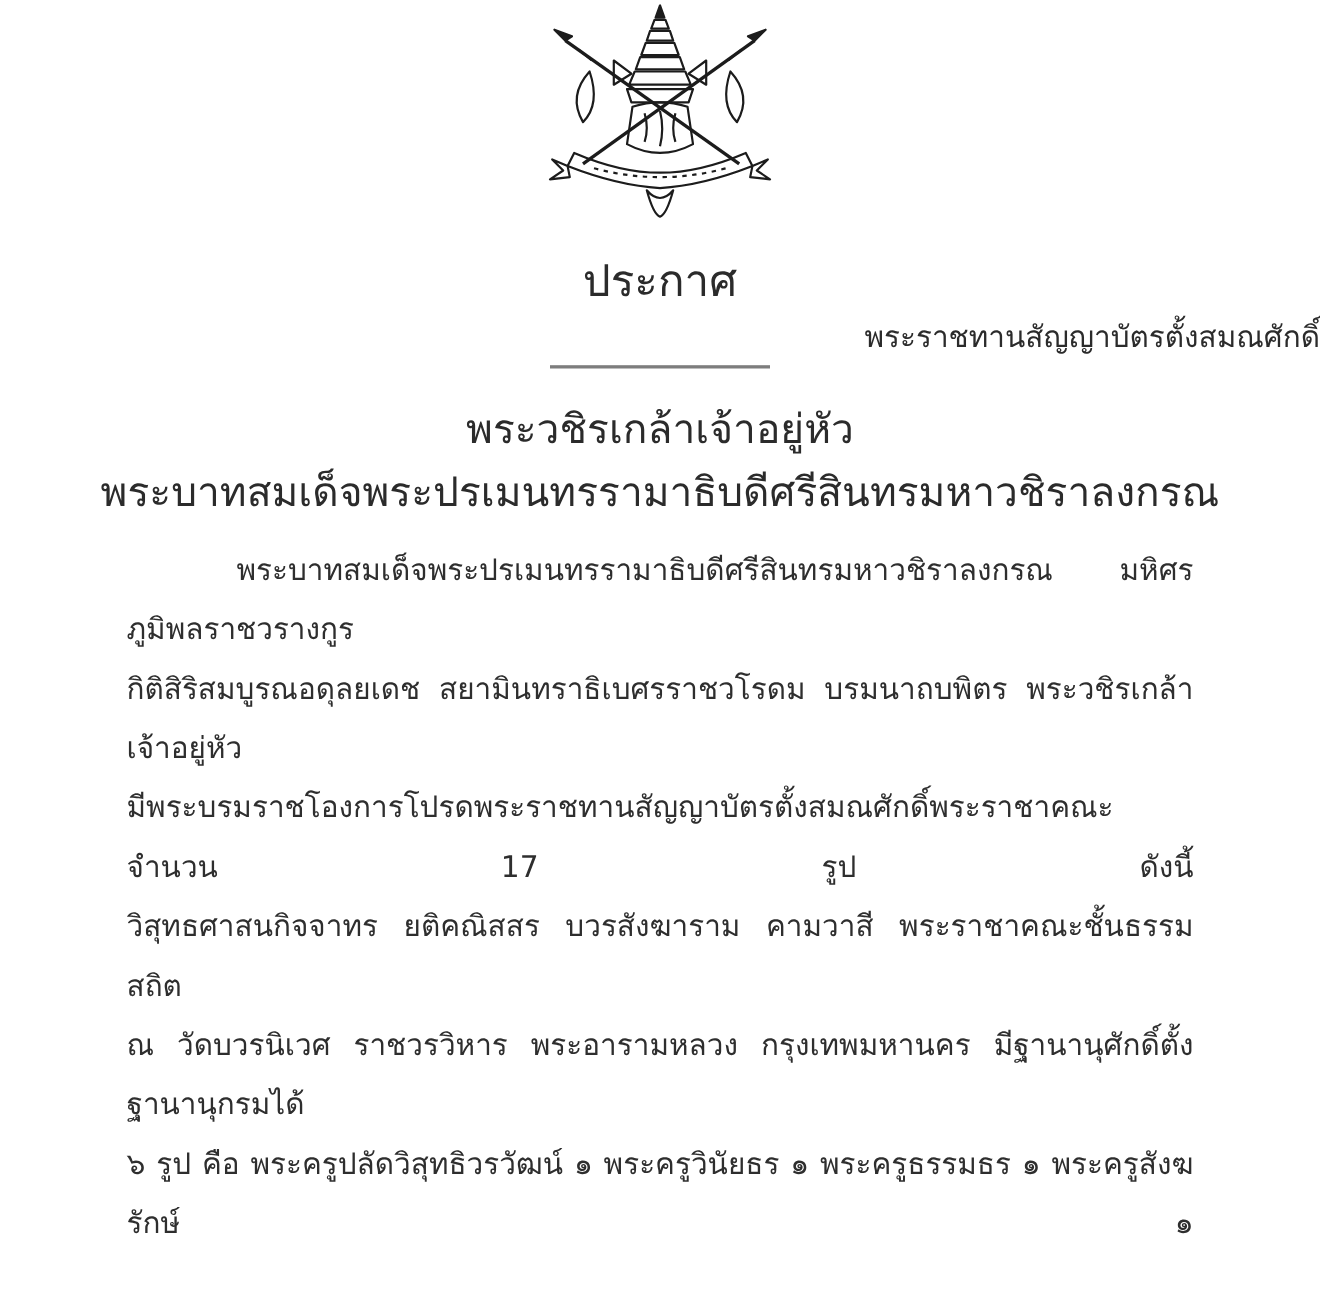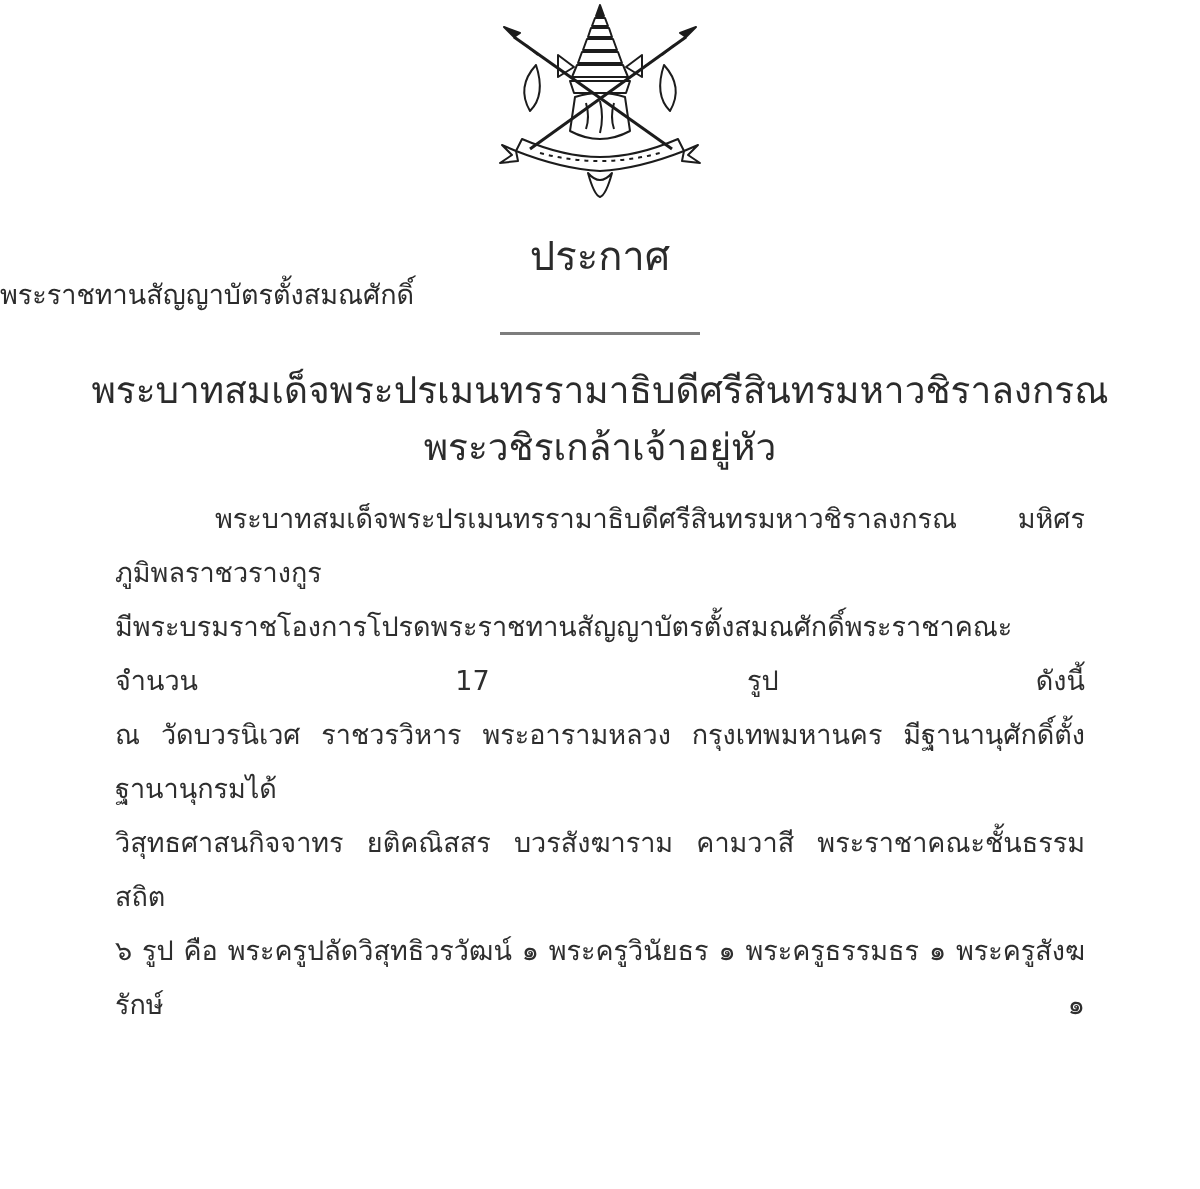--- a/index.html
+++ b/index.html
@@ -32,25 +32,25 @@
     width: 100%;
     margin: 0;
     text-align: center;
     font-size: 40px;
     font-weight: 500;
     line-height: 60px;
     color: #2b2b2b;
   }
   .doc-subtitle {
     position: absolute;
-    top: 272px;
+    top: 284px;
     left: 0;
     width: 100%;
     margin: 0;
-    text-align: left;
+    text-align: right;
     font-size: 27px;
     font-weight: 500;
     line-height: 46px;
     color: #2b2b2b;
   }
   .divider {
     position: absolute;
     top: 332px;
     left: 50%;
     transform: translateX(-50%);
@@ -126,32 +126,33 @@
       <path d="M66 150 Q126 166 186 150" stroke-dasharray="4 5"></path>
       <path d="M114 170 Q126 184 138 170 Q132 192 126 194 Q120 192 114 170 Z"></path>
     </svg>
   </div>
 
   <h1 class="doc-title">ประกาศ</h1>
   <h2 class="doc-subtitle">พระราชทานสัญญาบัตรตั้งสมณศักดิ์</h2>
   <div class="divider"></div>
 
   <div class="royal-heading">
+    <div>พระวชิรเกล้าเจ้าอยู่หัว</div>
     <div>พระบาทสมเด็จพระปรเมนทรรามาธิบดีศรีสินทรมหาวชิราลงกรณ</div>
-    <div>พระวชิรเกล้าเจ้าอยู่หัว</div>
   </div>
 
   <div class="doc-body">
 
     <div class="para">
       <div class="line indent">พระบาทสมเด็จพระปรเมนทรรามาธิบดีศรีสินทรมหาวชิราลงกรณ มหิศรภูมิพลราชวรางกูร</div>
+      <div class="line">กิติสิริสมบูรณอดุลยเดช สยามินทราธิเบศรราชวโรดม บรมนาถบพิตร พระวชิรเกล้าเจ้าอยู่หัว</div>
       <div class="line">มีพระบรมราชโองการโปรดพระราชทานสัญญาบัตรตั้งสมณศักดิ์พระราชาคณะ จำนวน 17 รูป ดังนี้</div>
     </div>
 
     <div class="para">
+      <div class="line">วิสุทธศาสนกิจจาทร ยติคณิสสร บวรสังฆาราม คามวาสี พระราชาคณะชั้นธรรม สถิต</div>
       <div class="line">ณ วัดบวรนิเวศ ราชวรวิหาร พระอารามหลวง กรุงเทพมหานคร มีฐานานุศักดิ์ตั้งฐานานุกรมได้</div>
-      <div class="line">วิสุทธศาสนกิจจาทร ยติคณิสสร บวรสังฆาราม คามวาสี พระราชาคณะชั้นธรรม สถิต</div>
       <div class="line">๖ รูป คือ พระครูปลัดวิสุทธิวรวัฒน์ ๑ พระครูวินัยธร ๑ พระครูธรรมธร ๑ พระครูสังฆรักษ์ ๑</div>
 
     </div>
 
   </div>
 </div>
 
 </body></html>

